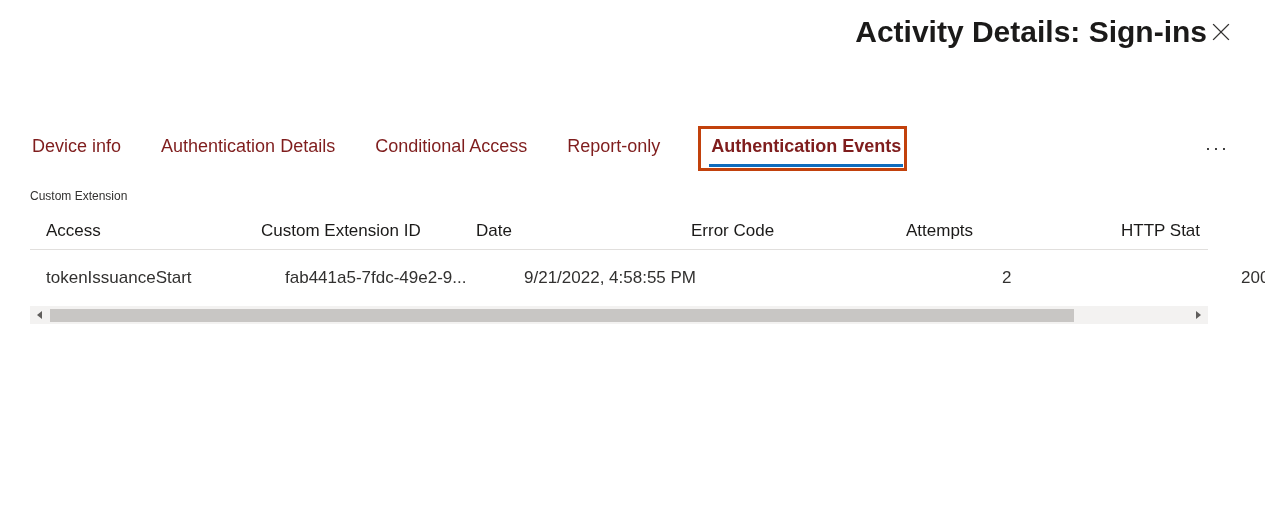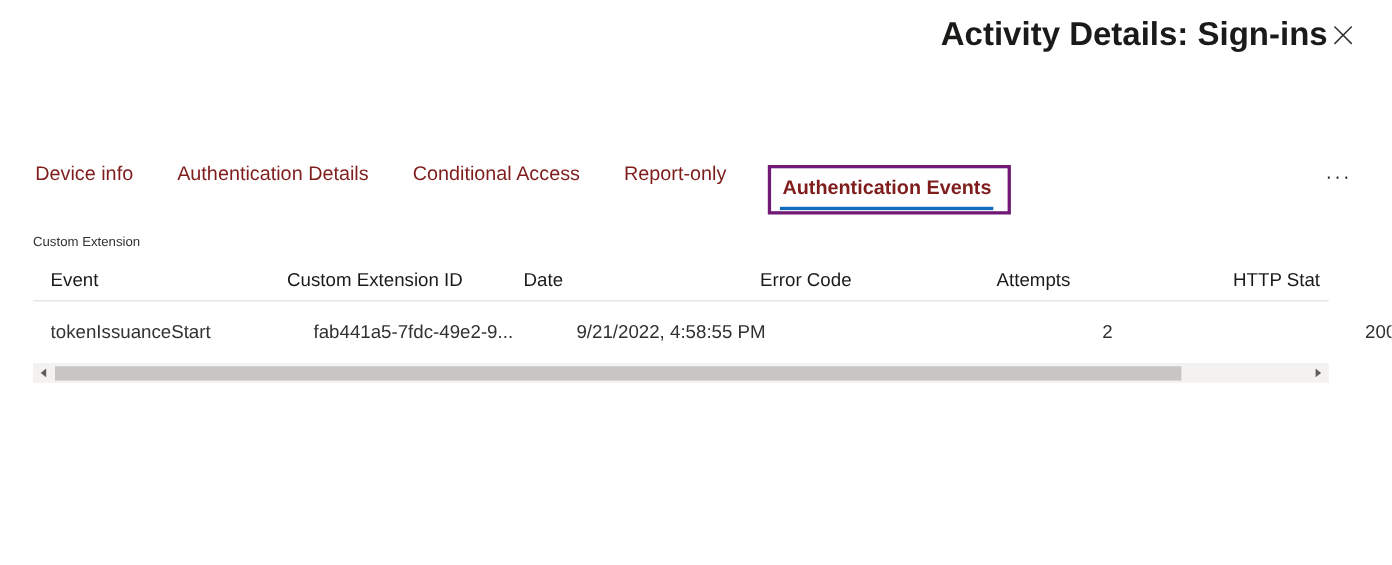--- a/index.html
+++ b/index.html
@@ -46,23 +46,22 @@
       font-weight: 600;
     }
     .tab.active::after {
       content: "";
       position: absolute;
       left: 0; right: 0; bottom: 0;
       height: 3px;
       background: #0f6cbd;
     }
     .tab-highlight-box {
-      border: 3px solid #701a75;
-      padding: 1px 13px 1px 8px;
-      margin-top: 24px;
+      border: 3px solid #c2410c;
+      padding: 1px 1px 1px 8px;
     }
     .more-btn {
       margin-left: auto;
       width: 36px; height: 36px;
       display: flex; align-items: center; justify-content: center;
       cursor: pointer;
       letter-spacing: 2px;
       font-size: 18px;
       color: #1b1a19;
     }
@@ -154,21 +153,21 @@
     </div>
     <div class="more-btn">
       <span>···</span>
     </div>
   </div>
 
   <div class="section-label">Custom Extension</div>
 
   <div class="table">
     <div class="thead">
-      <div class="th">Event</div>
+      <div class="th">Access</div>
       <div class="th">Custom Extension ID</div>
       <div class="th">Date</div>
       <div class="th">Error Code</div>
       <div class="th">Attempts</div>
       <div class="th">HTTP Stat</div>
     </div>
     <div class="trow">
       <div class="td">tokenIssuanceStart</div>
       <div class="td">fab441a5-7fdc-49e2-9...</div>
       <div class="td">9/21/2022, 4:58:55 PM</div>

